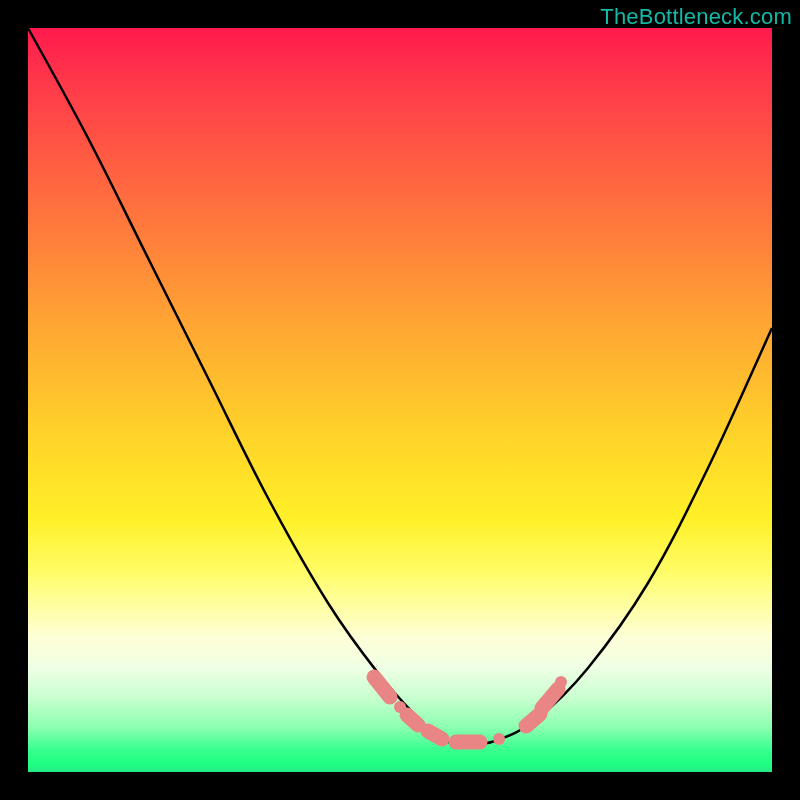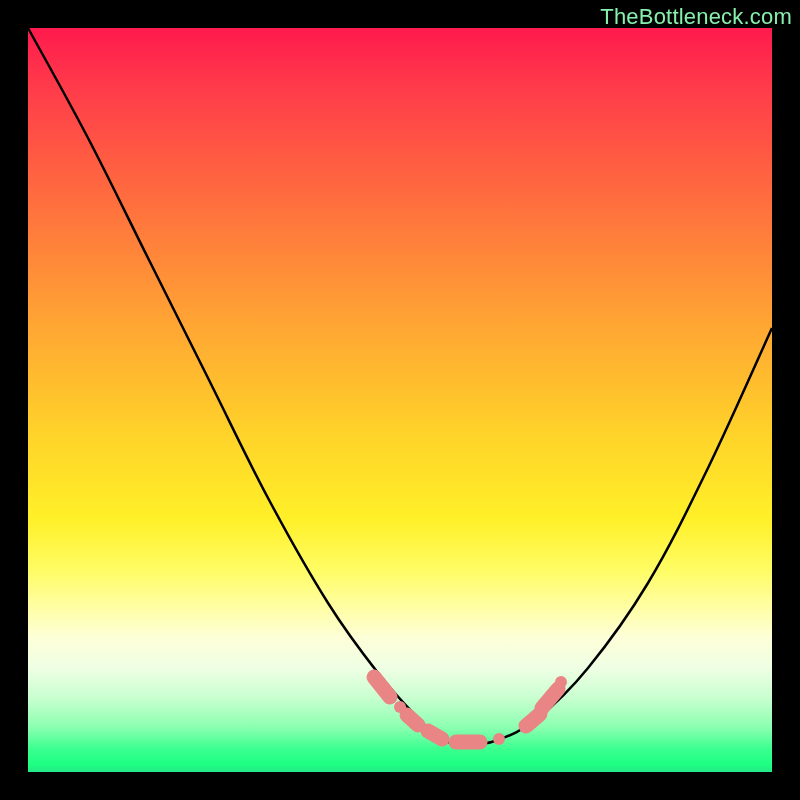--- a/index.html
+++ b/index.html
@@ -34,21 +34,21 @@
       #39ff8f 97%,
       #1dff82 99%,
       #26e886 100%
     );
   }
   .watermark {
     position: absolute;
     top: 4px;
     right: 8px;
     font-size: 22px;
-    color: #86efac;
+    color: #14b8a6;
     font-weight: 500;
     letter-spacing: 0.2px;
     user-select: none;
   }
   svg.curve {
     position: absolute;
     left: 0;
     top: 0;
     width: 744px;
     height: 744px;

